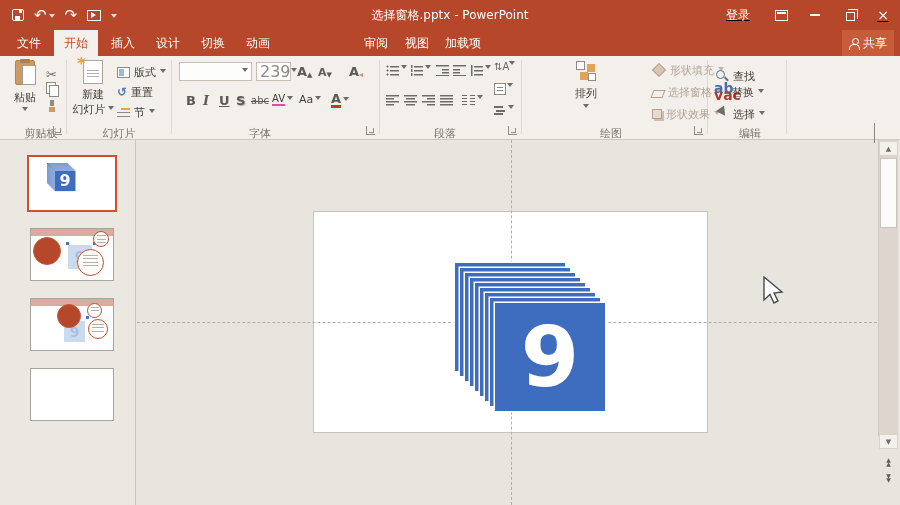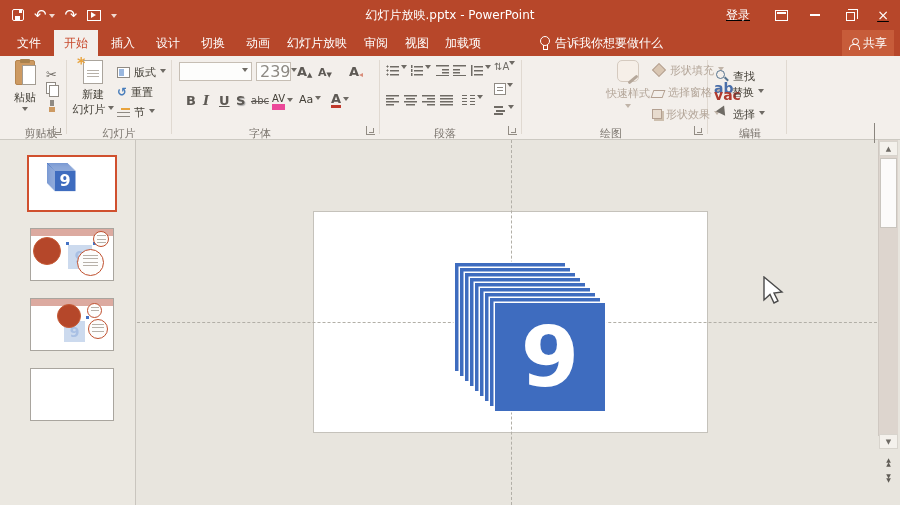--- a/index.html
+++ b/index.html
@@ -200,21 +200,21 @@
       <span class="qat-btn">
           <span class="u-arrow">↷</span>
         </span>
       <span class="qat-btn">
           <span class="ic-show"></span>
         </span>
       <span class="qat-btn">
           <span class="tdw"></span>
         </span>
     </div>
-    <div class="abs win-title">幻灯片放映.pptx - PowerPoint</div>
+    <div class="abs win-title">选择窗格.pptx - PowerPoint</div>
     <div class="abs tb-right">
       <span class="signin">登录</span>
       <span class="winbtn">
           <span class="ic-ribopt"></span>
         </span>
       <span class="winbtn">
           <span class="ic-min"></span>
         </span>
       <span class="winbtn">
           <span class="ic-restore"></span>
@@ -225,28 +225,23 @@
     </div>
   </div>
 
   <div class="abs tabrow">
     <span class="tab" style="left:8px;width:42px;">文件</span>
     <span class="tab sel" style="left:54px;width:44px;">开始</span>
     <span class="tab" style="left:102px;width:42px;">插入</span>
     <span class="tab" style="left:147px;width:42px;">设计</span>
     <span class="tab" style="left:192px;width:42px;">切换</span>
     <span class="tab" style="left:237px;width:42px;">动画</span>
-    <span class="tab" style="left:281px;width:72px;">幻灯片放映</span>
     <span class="tab" style="left:356px;width:40px;">审阅</span>
     <span class="tab" style="left:397px;width:40px;">视图</span>
     <span class="tab" style="left:438px;width:50px;">加载项</span>
-    <span class="tellme" style="left:540px;">
-      <span class="ic-bulb"></span>
-      <span>告诉我你想要做什么</span>
-    </span>
     <span class="sharebtn">
       <span class="ic-person"></span>
       <span>共享</span>
     </span>
   </div>
 
   <div class="abs ribbon">
     <span class="gdiv" style="left:66px;"></span>
     <span class="gdiv" style="left:171px;"></span>
     <span class="gdiv" style="left:379px;"></span>
@@ -308,21 +303,21 @@
     <span class="fbtn" style="left:349px;top:8px;">
         <span class="fletter">A</span>
         <span style="font-size:8px;color:#d98d7a;">◂</span>
       </span>
     <span class="abs fletter" style="left:186px;top:37px;">B</span>
     <span class="abs fletter" style="left:203px;top:37px;font-style:italic;font-family:'DejaVu Serif',serif;">I</span>
     <span class="abs fletter" style="left:219px;top:37px;text-decoration:underline;">U</span>
     <span class="abs fletter" style="left:236px;top:37px;text-shadow:1px 1px 1px #aaa;">S</span>
     <span class="abs rbtxt" style="left:251px;top:39px;text-decoration:line-through;font-size:10px;color:#5d5954;">abc</span>
     <span class="abs" style="left:272px;top:37px;display:flex;align-items:center;gap:2px;">
-        <span class="rbtxt" style="font-size:10px;border-bottom:6px solid #ec4899;">AV</span>
+        <span class="rbtxt" style="font-size:10px;border-bottom:2px solid #ec4899;">AV</span>
         <span class="td"></span>
       </span>
     <span class="abs" style="left:299px;top:37px;display:flex;align-items:center;gap:2px;">
         <span class="rbtxt" style="font-size:11px;">Aa</span>
         <span class="td"></span>
       </span>
     <span class="abs" style="left:331px;top:37px;display:flex;align-items:center;gap:2px;">
         <span class="fletter" style="border-bottom:3px solid #c0392b;line-height:12px;">A</span>
         <span class="td"></span>
       </span>
@@ -371,24 +366,29 @@
         <span class="mi-box"></span>
         <span class="td"></span>
       </span>
     <span class="abs" style="left:494px;top:49px;display:flex;gap:1px;">
         <span class="mi mi-smart"></span>
         <span class="td"></span>
       </span>
     <span class="glabel" style="left:415px;width:60px;">段落</span>
     <span class="launcher" style="left:508px;top:70px;"></span>
 
-    <div class="bigbtn" style="left:605px;top:4px;width:46px;">
-      <span class="ic-qstyle"></span>
-      <span class="rbtxt dim" style="margin-top:4px;">快速样式</span>
-      <span class="td dimtd" style="margin-top:3px;"></span>
+    <div class="bigbtn" style="left:568px;top:4px;width:36px;">
+      <span class="ic-arrange">
+          <i class="a2"></i>
+          <i class="a3"></i>
+          <i class="a1"></i>
+          <i class="a4"></i>
+        </span>
+      <span class="rbtxt" style="margin-top:4px;">排列</span>
+      <span class="td" style="margin-top:3px;"></span>
     </div>
     <div class="row-item" style="left:652px;top:6px;">
       <span class="ic-fill"></span>
       <span class="rbtxt dim">形状填充</span>
       <span class="td dimtd"></span>
     </div>
     <div class="row-item" style="left:652px;top:28px;">
       <span class="ic-outline"></span>
       <span class="rbtxt dim">选择窗格</span>
       <span class="td dimtd"></span>

